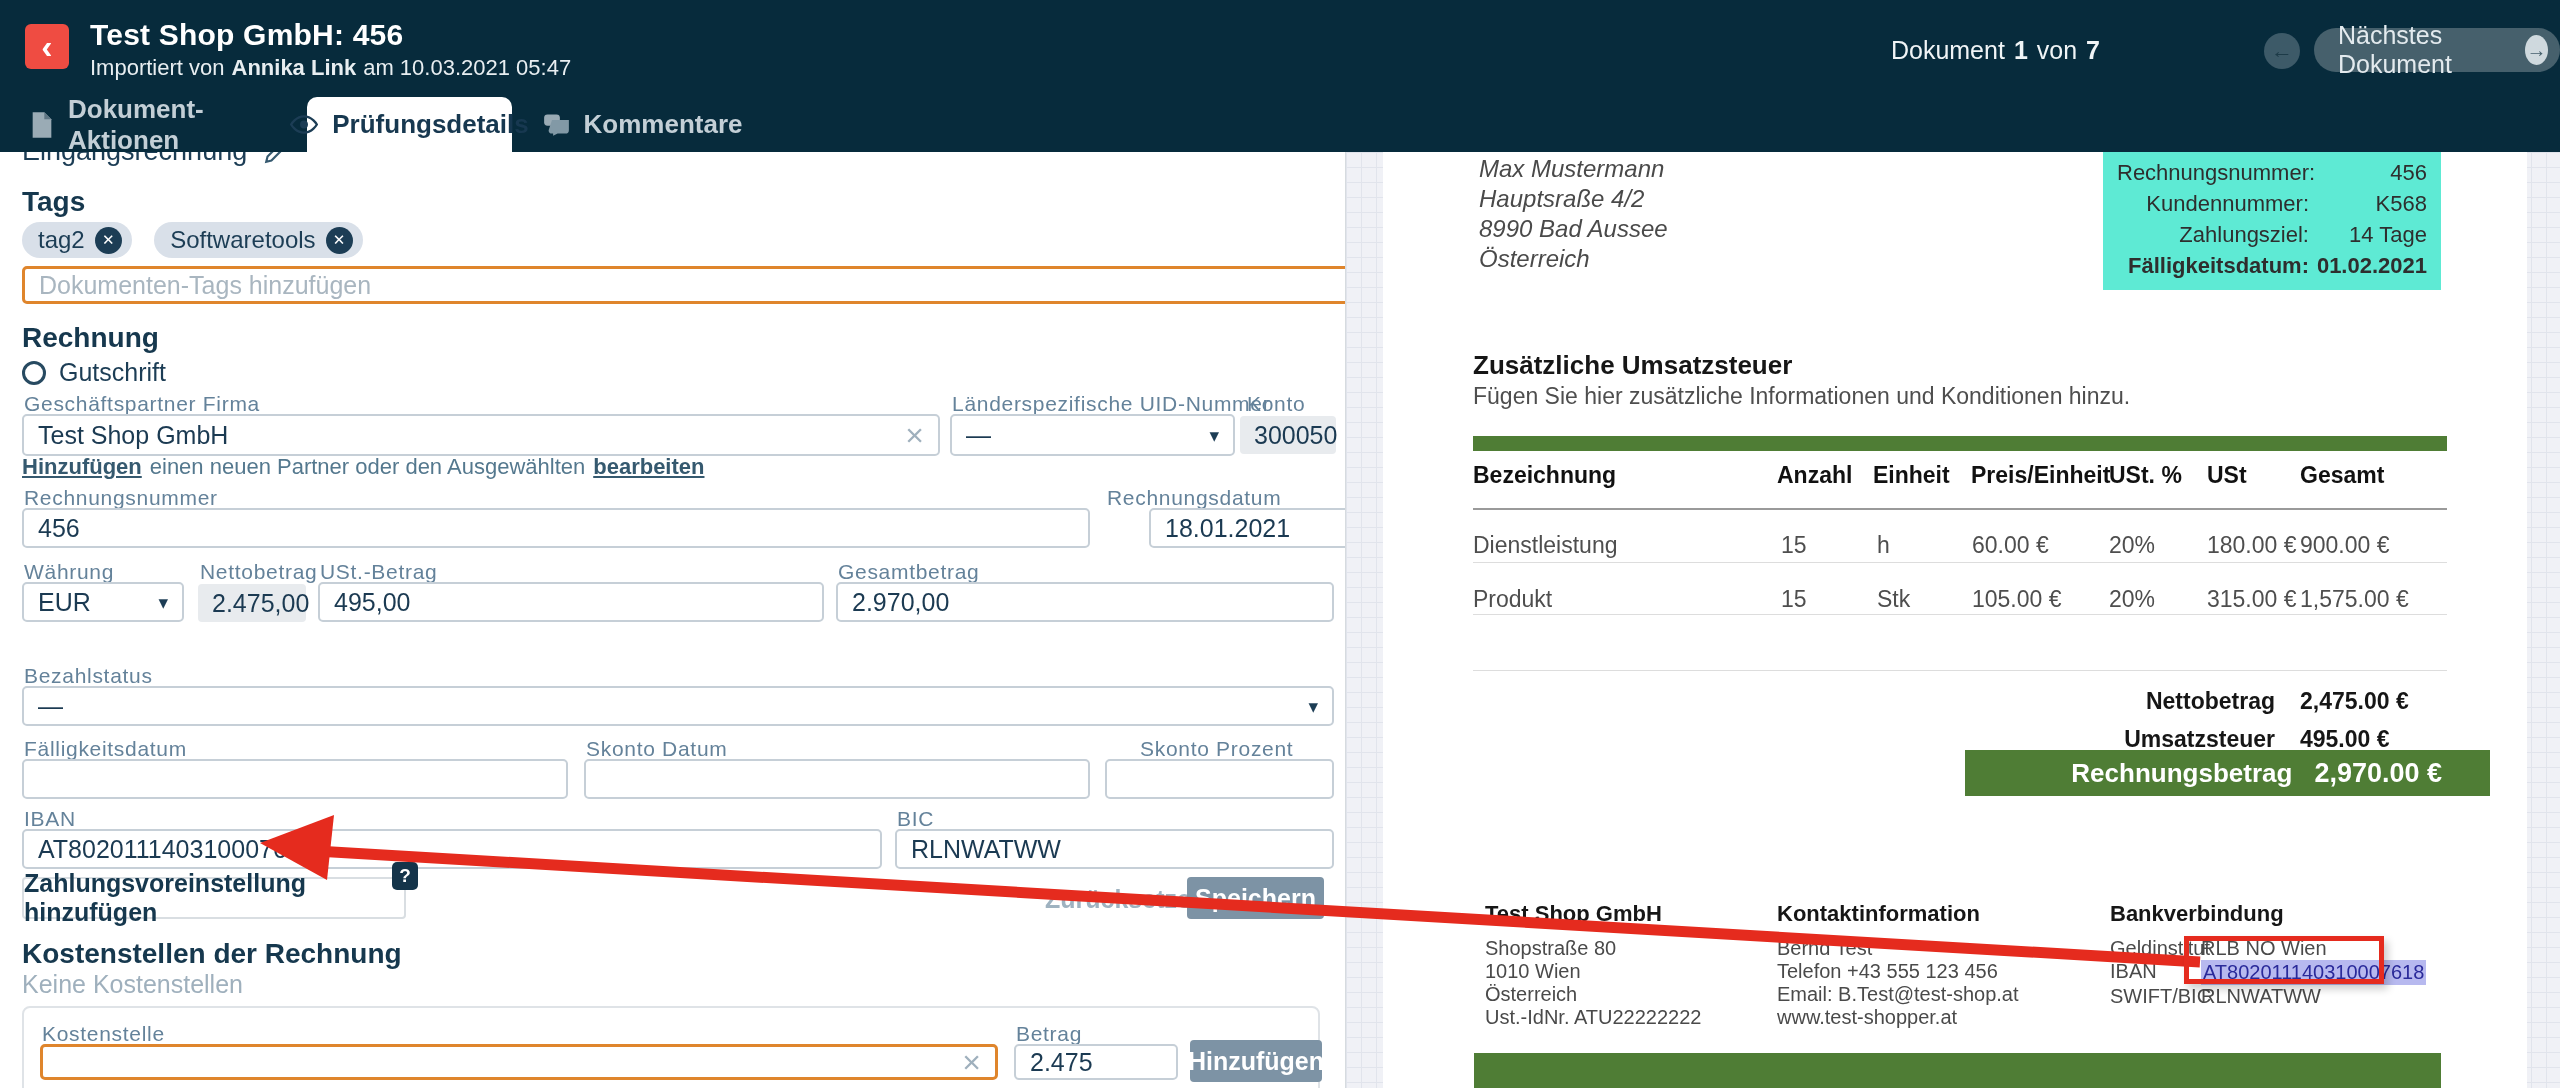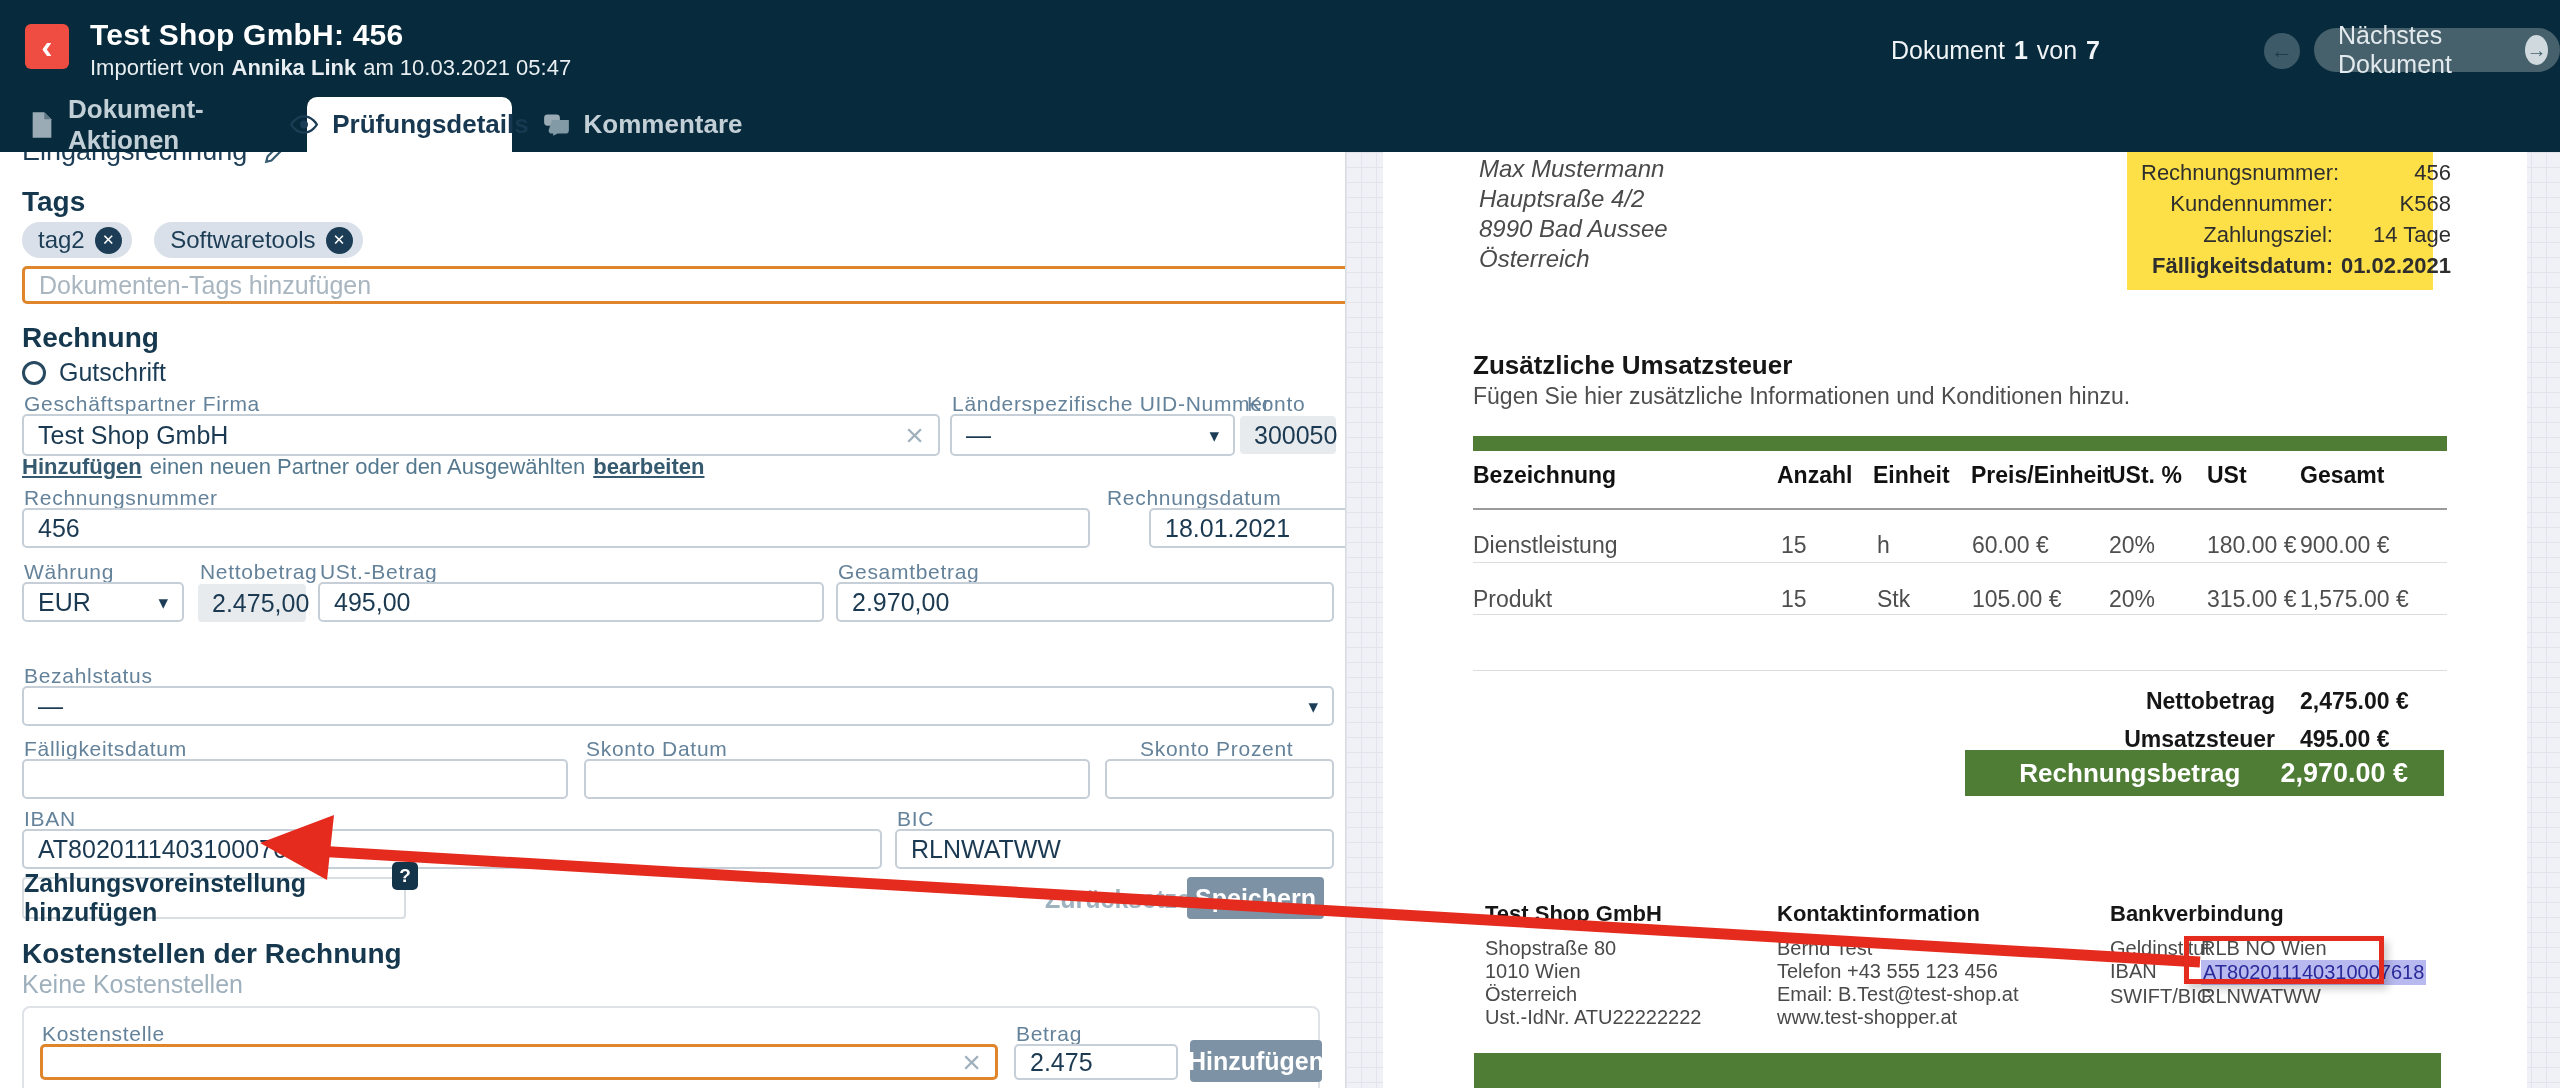--- a/index.html
+++ b/index.html
@@ -63,35 +63,35 @@
   .cc-box { border:2px solid #dfe3e7; border-radius:8px; background:#fff; }
 
   
   .preview-pane { position:absolute; left:1345px; top:152px; width:1215px; height:936px; overflow:hidden; z-index:5;
     border-left:1px solid #d6dbdf;
     background-color:#f0f1f6;
     background-image:linear-gradient(#e1e4ec 1px, transparent 1px), linear-gradient(90deg,#e1e4ec 1px, transparent 1px);
     background-size:15px 15px; }
   .page { position:absolute; left:37px; top:0; width:1144px; height:936px; background:#fff; color:#1a1a1a; }
   .addr { position:absolute; left:96px; top:2px; font-style:italic; font-size:24px; color:#4a4a4a; line-height:30px; }
-  .meta-box { position:absolute; left:744px; top:-34px; width:306px; height:172px; background:#fde047; }
+  .meta-box { position:absolute; left:720px; top:-34px; width:338px; height:172px; background:#5eead4; }
   .meta-row { position:absolute; left:0; width:338px; display:flex; font-size:22px; color:#2e2e2e; padding:0 14px; }
   .meta-row .ml { flex:1; text-align:right; }
   .meta-row .mv { width:118px; text-align:right; }
   .meta-row.bold { font-weight:bold; }
   .inv-h { position:absolute; left:90px; top:198px; font-size:26px; font-weight:bold; color:#161616; }
   .inv-sub { position:absolute; left:90px; top:231px; font-size:23px; color:#4e4e4e; }
   .gbar { position:absolute; background:#4f7d35; }
   .th { position:absolute; font-size:23px; font-weight:bold; color:#111; }
   .td { position:absolute; font-size:23px; color:#4e4e4e; }
   .hr { position:absolute; left:90px; width:974px; }
   .tot-l { position:absolute; font-size:23px; font-weight:bold; color:#161616; text-align:right; width:310px; left:582px; }
   .tot-v { position:absolute; font-size:23px; font-weight:bold; color:#161616; left:917px; }
-  .grand { position:absolute; left:582px; top:598px; width:479px; height:46px; background:#4f7d35; color:#fff;
-           display:flex; align-items:center; justify-content:flex-end; padding-right:36px; gap:40px; }
+  .grand { position:absolute; left:582px; top:598px; width:525px; height:46px; background:#4f7d35; color:#fff;
+           display:flex; align-items:center; justify-content:flex-end; padding-right:48px; gap:22px; }
   .grand .gl { font-size:26px; font-weight:bold; }
   .grand .gv { font-size:27px; font-weight:bold; }
   .fcol { position:absolute; top:750px; font-size:20px; color:#4a4a4a; line-height:23px; }
   .fcol .fh { font-size:22px; font-weight:bold; color:#161616; margin-bottom:12px; }
   .frow { display:flex; }
   .frow .fl { width:91px; }
   .hl { background:#b7b9ef; color:#2a2a9a; padding:1px 2px; }
 
   
   .arrow-overlay { position:absolute; left:0; top:0; width:2560px; height:1088px; z-index:40; pointer-events:none; }

